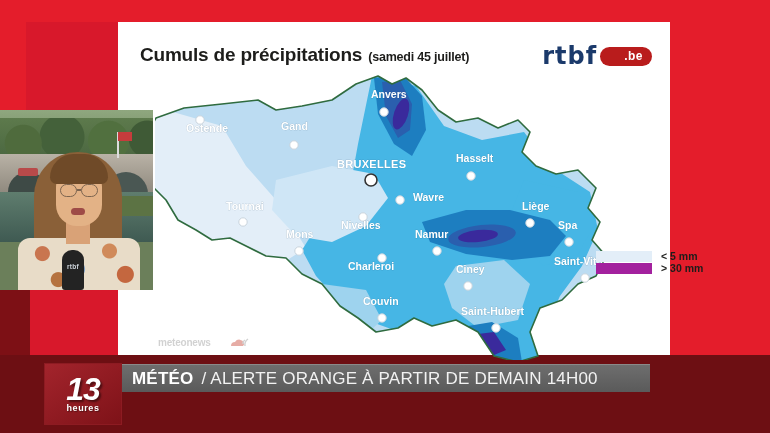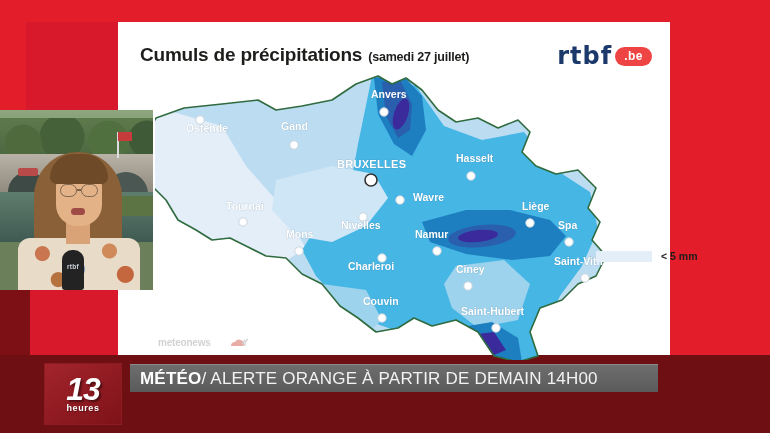--- a/index.html
+++ b/index.html
@@ -39,22 +39,22 @@
   
   #rtbf-logo {
     position:absolute; right:18px; top:20px;
     display:flex; align-items:center; gap:3px;
   }
   #rtbf-word {
     font-size:24px; font-weight:bold; color:#1b3a6b;
     letter-spacing:1px; font-family:"DejaVu Sans", sans-serif;
   }
   #rtbf-pill {
-    background:#ef4444; color:#ffffff;
-    border-radius:999px; padding:2px 9px 3px 9px;
+    background:#b91c1c; color:#ffffff;
+    border-radius:999px; padding:2px 9px 3px 24px;
     font-size:12px; font-weight:bold; letter-spacing:0.5px;
   }
 
   
   #map-svg { position:absolute; left:8px; top:48px; }
 
   .city-dot { fill:#ffffff; stroke:#c9d4dd; stroke-width:1; }
   .city-dot-capital { fill:#ffffff; stroke:#333333; stroke-width:1.6; }
   .city-label {
     fill:#ffffff; font-family:"Liberation Sans", sans-serif;
@@ -163,23 +163,22 @@
     text-shadow:1px 1px 1px rgba(0,0,0,.4);
     margin-top:-1px;
   }
 
   
   #banner {
     position:absolute; left:122px; top:364px;
     width:528px; height:28px;
     background:linear-gradient(#6e6e6e,#5a5a5a);
     display:flex; align-items:center;
-    padding-left:10px; gap:0px;
+    padding-left:10px; gap:8px;
     border-top:1px solid #8a8a8a;
-    margin-left:8px;
   }
   .banner-strong {
     color:#ffffff; font-size:17px; font-weight:bold;
     letter-spacing:.2px;
   }
   .banner-text {
     color:#f2f2f2; font-size:17px; font-weight:normal;
     letter-spacing:.2px; white-space:nowrap;
   }
 </style>
@@ -190,21 +189,21 @@
 
   <div class="frame-top"></div>
   <div class="frame-left"></div>
   <div class="frame-right"></div>
   <div class="frame-bl"></div>
   <div class="frame-bottom"></div>
 
   <div id="map-panel">
 
     <div id="map-title">
-      <span>Cumuls de précipitations</span><span id="map-subtitle">(samedi 27 juillet)</span>
+      <span>Cumuls de précipitations</span><span id="map-subtitle">(samedi 45 juillet)</span>
     </div>
 
     <div id="rtbf-logo">
       <span id="rtbf-word">rtbf</span>
       <span id="rtbf-pill">.be</span>
     </div>
 
     <svg id="map-svg" width="500" height="290" viewBox="0 0 500 290">
       <defs>
         <clipPath id="be-clip">
@@ -303,20 +302,24 @@
           <circle cx="389" cy="325" r="4.2" class="city-dot"></circle>
           <text x="375" y="312" class="city-label">Virton</text>
         </g>
     </svg>
 
     <div id="legend">
         <div class="legend-row">
           <div class="legend-swatch" style="background: rgb(227, 238, 248);"></div>
           <div class="legend-label">&lt; 5 mm</div>
         </div>
+        <div class="legend-row">
+          <div class="legend-swatch" style="background: rgb(163, 33, 158);"></div>
+          <div class="legend-label">&gt; 30 mm</div>
+        </div>
       </div>
 
     <div id="watermark">
       <span id="watermark-text">meteonews</span>
       <svg width="22" height="14" viewBox="0 0 22 14">
         <path d="M2,11 a4,4 0 0 1 4,-4 a5,5 0 0 1 9,1 a3,3 0 0 1 -1,3 Z" fill="#c94a3a"></path>
         <path d="M14,9 a4,4 0 0 1 2,-4" fill="none" stroke="#9a9a9a" stroke-width="1.4"></path>
         <path d="M16,11 a7,7 0 0 1 3,-7" fill="none" stroke="#9a9a9a" stroke-width="1.4"></path>
       </svg>
     </div>

